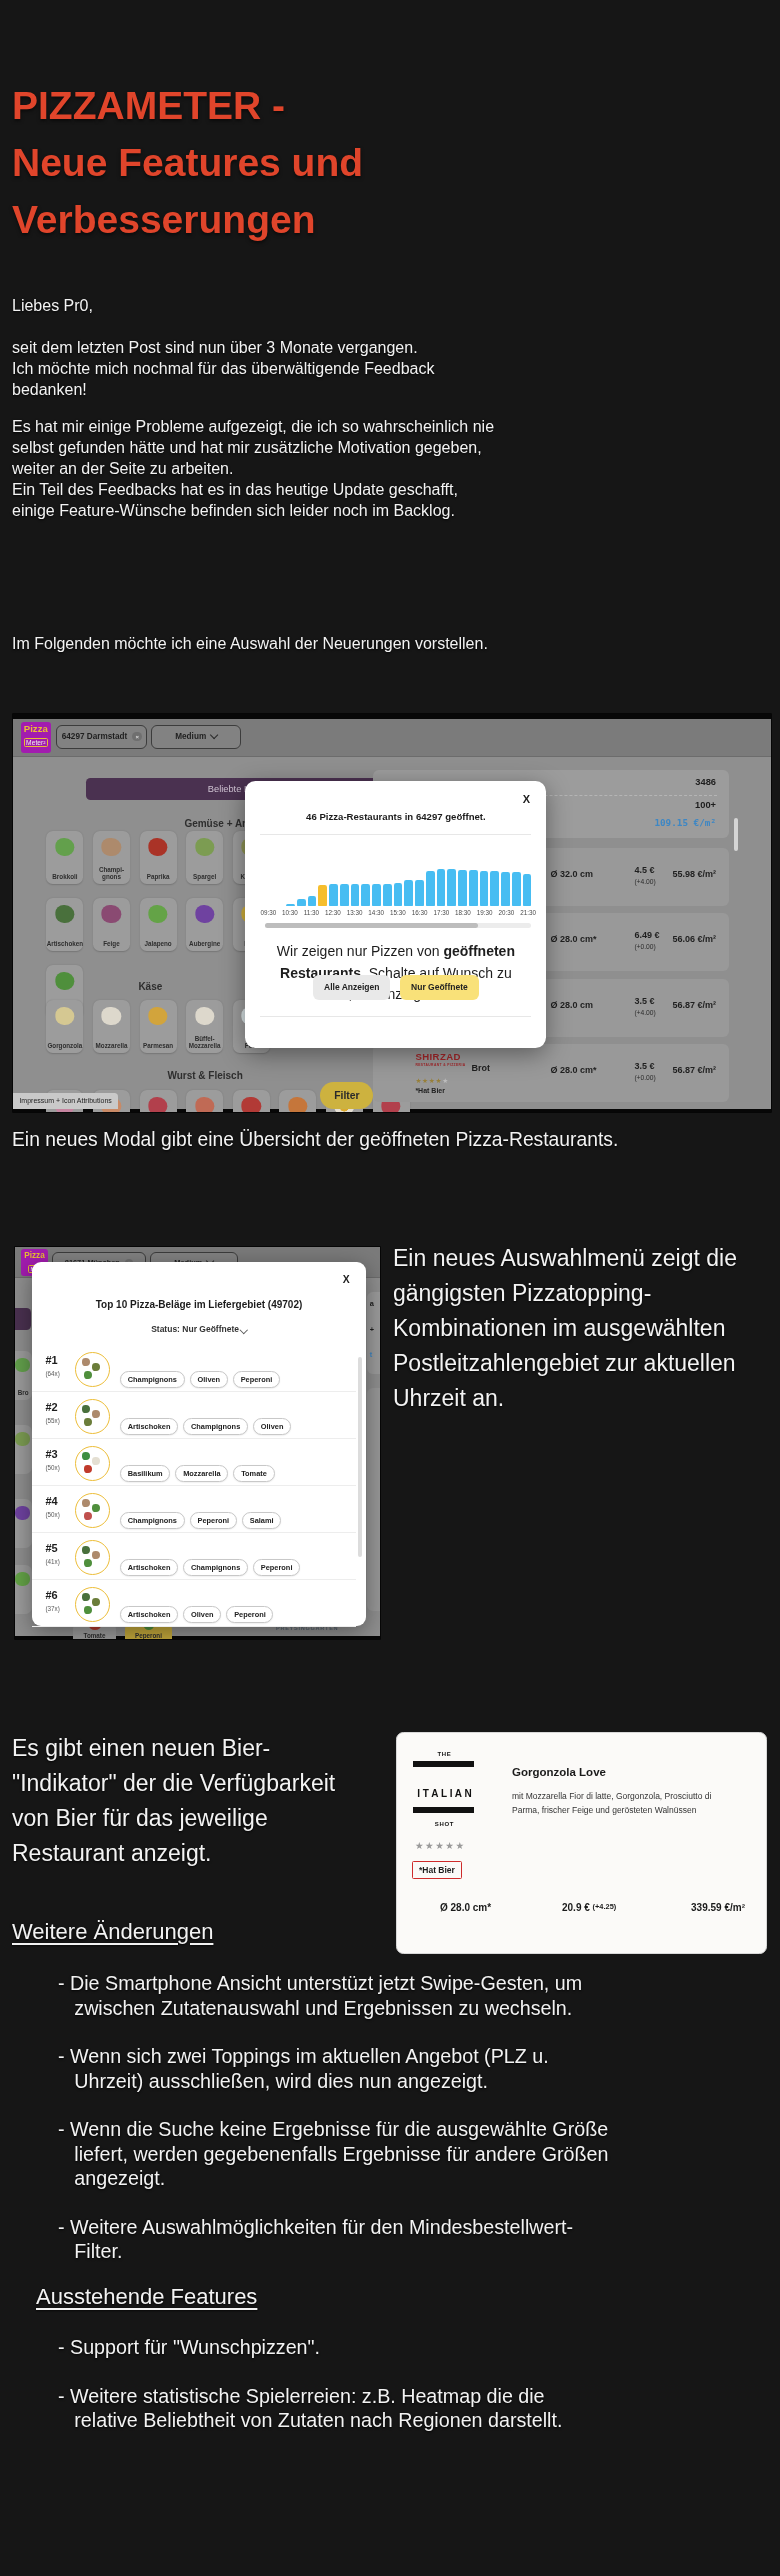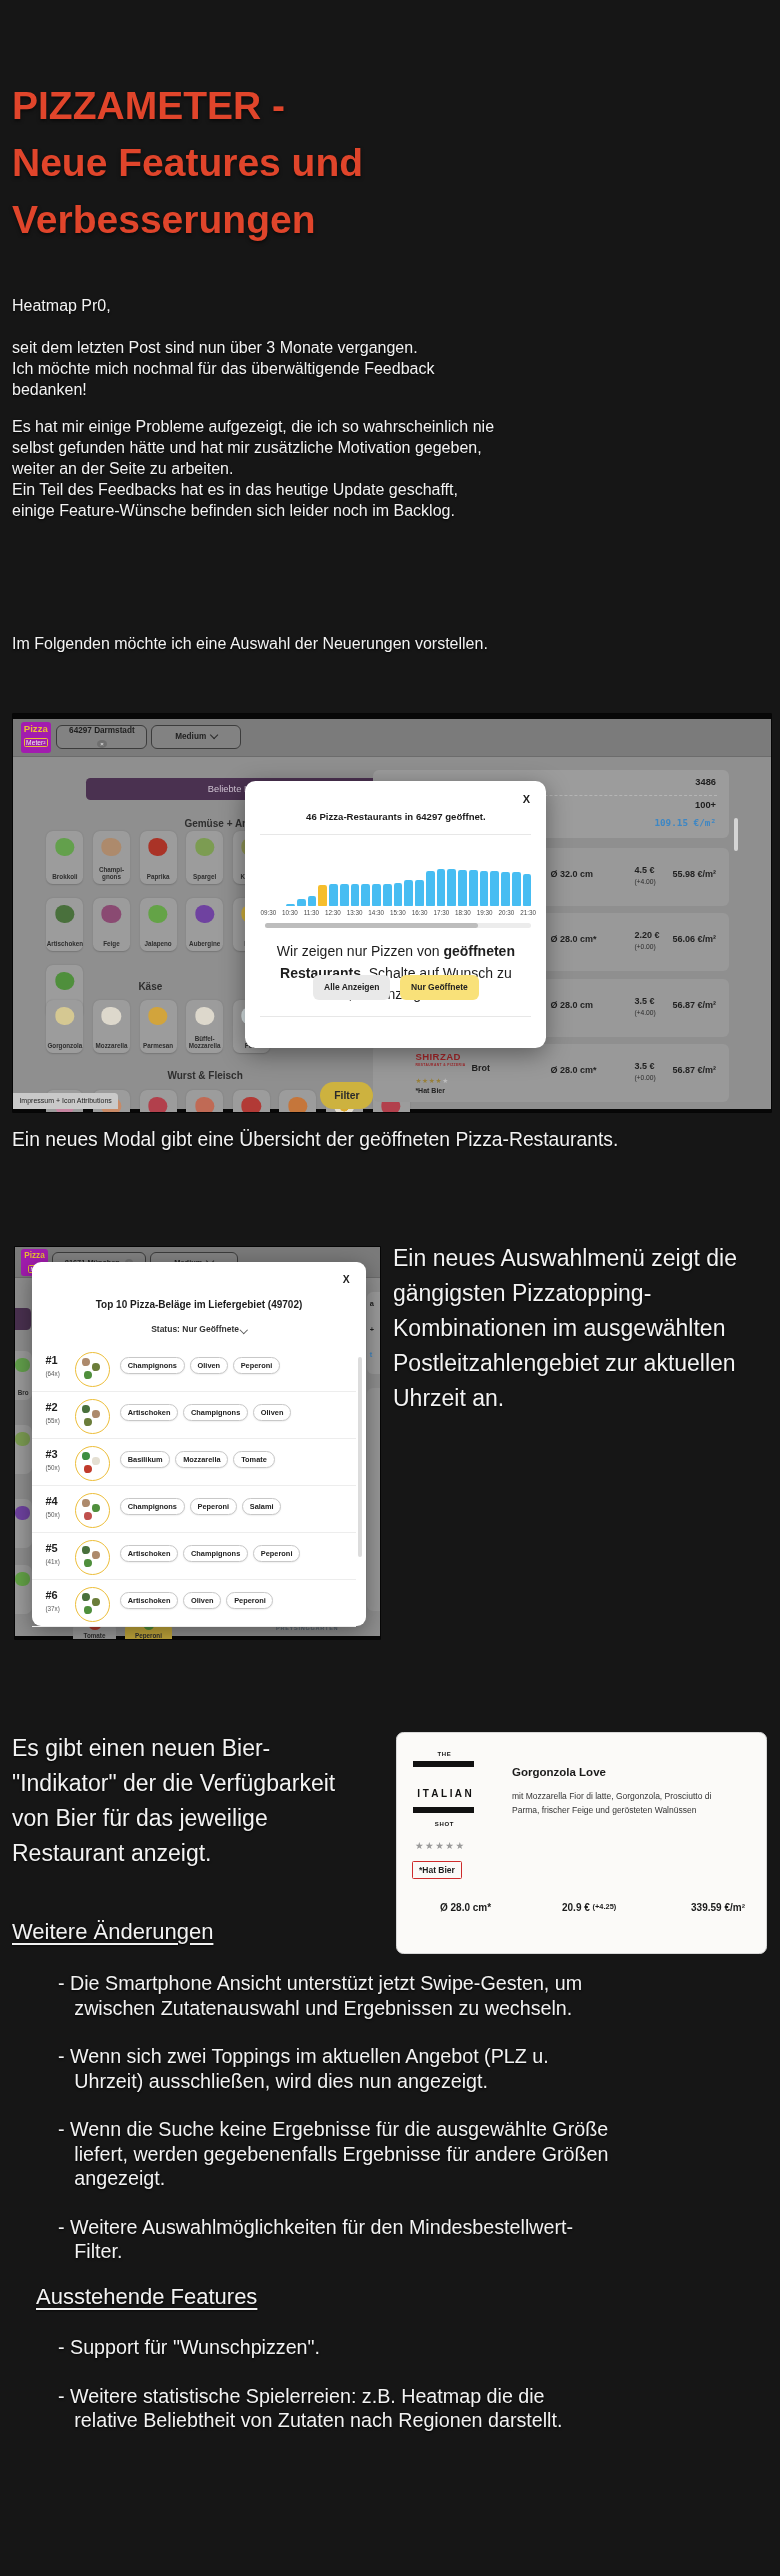--- a/index.html
+++ b/index.html
@@ -58,55 +58,55 @@
   .rank{position:absolute;left:13.4px;top:9px;font-size:11px;font-weight:bold;color:#1D1D1D;}
   .rcount{position:absolute;left:13.4px;top:24.5px;font-size:6.3px;color:#5A5A5A;}
   .combocirc{position:absolute;left:43px;top:6.7px;width:33px;height:33px;border:1.5px solid #EDBE3A;border-radius:50%;
              background:#fff;}
   .combocirc i{position:absolute;width:8.2px;height:8.2px;border-radius:46% 54% 52% 48%;}
   .combocirc i:nth-child(1){left:6px;top:5.2px;}
   .combocirc i:nth-child(2){left:16.3px;top:10.4px;}
   .combocirc i:nth-child(3){left:8.2px;top:18px;}
   .tags{position:absolute;left:88px;top:12px;display:flex;gap:5.2px;}
   .tag{border:0.7px solid #C8C8C8;border-radius:9.6px;background:#fff;font-size:7.4px;font-weight:bold;color:#222;
-       padding:3px 6.7px;box-shadow:0 0.7px 1.5px rgba(0,0,0,.08);}
+       padding:3px 6.7px;box-shadow:0 0.7px 1.5px rgba(0,0,0,.08);margin-top:14px;}
   
   .beercard{position:absolute;background:#FBFAF8;border-radius:7.4px;border:0.7px solid #D8D8D8;}
   .bbar{position:absolute;background:#111;height:6px;width:61px;left:16.3px;}
   .frag{position:absolute;background:#9C9C9C;border-radius:6.7px;}
 </style>
 </head>
 <body>
 
 <div class="page">
 
   <div class="abs pagetitle prel" style="left:12px;top:77px;width:416px;">PIZZAMETER -
 Neue Features und
 Verbesserungen</div>
-  <div class="abs txt body21" style="left:12px;top:295px;">Heatmap Pr0,</div>
+  <div class="abs txt body21" style="left:12px;top:295px;">Liebes Pr0,</div>
   <div class="abs txt body21 prel" style="left:12px;top:337px;">seit dem letzten Post sind nun über 3 Monate vergangen.
 Ich möchte mich nochmal für das überwältigende Feedback
 bedanken!</div>
   <div class="abs txt body21 prel" style="left:12px;top:416px;">Es hat mir einige Probleme aufgezeigt, die ich so wahrscheinlich nie
 selbst gefunden hätte und hat mir zusätzliche Motivation gegeben,
 weiter an der Seite zu arbeiten.
 Ein Teil des Feedbacks hat es in das heutige Update geschafft,
 einige Feature-Wünsche befinden sich leider noch im Backlog.</div>
   <div class="abs txt body21" style="left:12px;top:633px;">Im Folgenden möchte ich eine Auswahl der Neuerungen vorstellen.</div>
 
   <div class="abs shot" style="left:13.4px;top:714px;width:758px;height:398px;">
     <div class="abs blackbar" style="left:0;top:0;right:0;height:4.5px;"></div>
     <div class="abs blackbar" style="left:0;bottom:0;right:0;height:3px;"></div>
 
     <div class="apphead" style="top:4.5px;height:37px;">
       <div class="logo" style="left:7.4px;top:3px;width:30px;height:30px;padding-top:1.5px;">
         <div class="lt" style="font-size:9.6px;">Pizza</div>
         <div class="lb" style="font-size:6.7px;">Meter²</div>
       </div>
-      <div class="pill" style="left:43px;top:6px;width:89px;height:22px;font-size:8.2px;flex-direction:column;">
+      <div class="pill" style="left:43px;top:6px;width:89px;height:22px;font-size:8.2px;">
         <span>64297 Darmstadt</span>
         <span class="xcirc">×</span>
       </div>
       <div class="pill" style="left:138px;top:6px;width:88px;height:22px;font-size:8.2px;">
         <span>Medium</span>
         <span class="chev"></span>
       </div>
     </div>
 
     <div class="purplebtn" style="left:73px;top:64px;width:341px;height:21.5px;">
@@ -273,21 +273,21 @@
 
         <div class="resrow">
           <span class="rv" style="left:177px;top:21px;">Ø 32.0 cm</span>
           <span class="rv" style="left:261px;top:17px;">4.5 €</span>
           <span class="rsur" style="left:261px;top:30px;">(+4.00)</span>
           <span class="rv" style="right:13.4px;top:21px;">55.98 €/m²</span>
         </div>
 
         <div class="resrow">
           <span class="rv" style="left:177px;top:21px;">Ø 28.0 cm*</span>
-          <span class="rv" style="left:261px;top:17px;">2.20 €</span>
+          <span class="rv" style="left:261px;top:17px;">6.49 €</span>
           <span class="rsur" style="left:261px;top:30px;">(+0.00)</span>
           <span class="rv" style="right:13.4px;top:21px;">56.06 €/m²</span>
         </div>
 
         <div class="resrow">
           <span class="rv" style="left:177px;top:21px;">Ø 28.0 cm</span>
           <span class="rv" style="left:261px;top:17px;">3.5 €</span>
           <span class="rsur" style="left:261px;top:30px;">(+4.00)</span>
           <span class="rv" style="right:13.4px;top:21px;">56.87 €/m²</span>
         </div>

